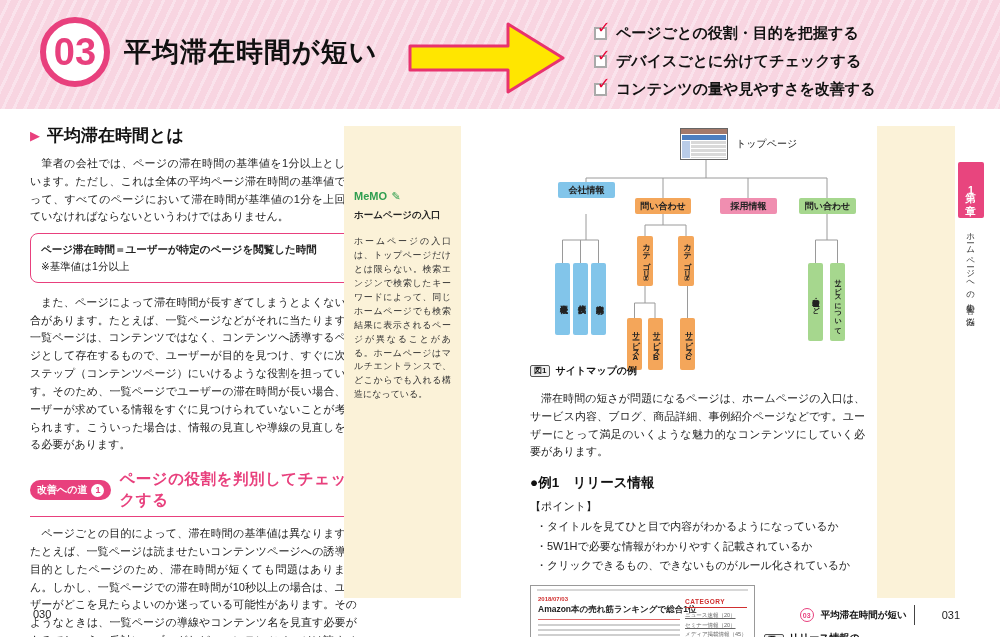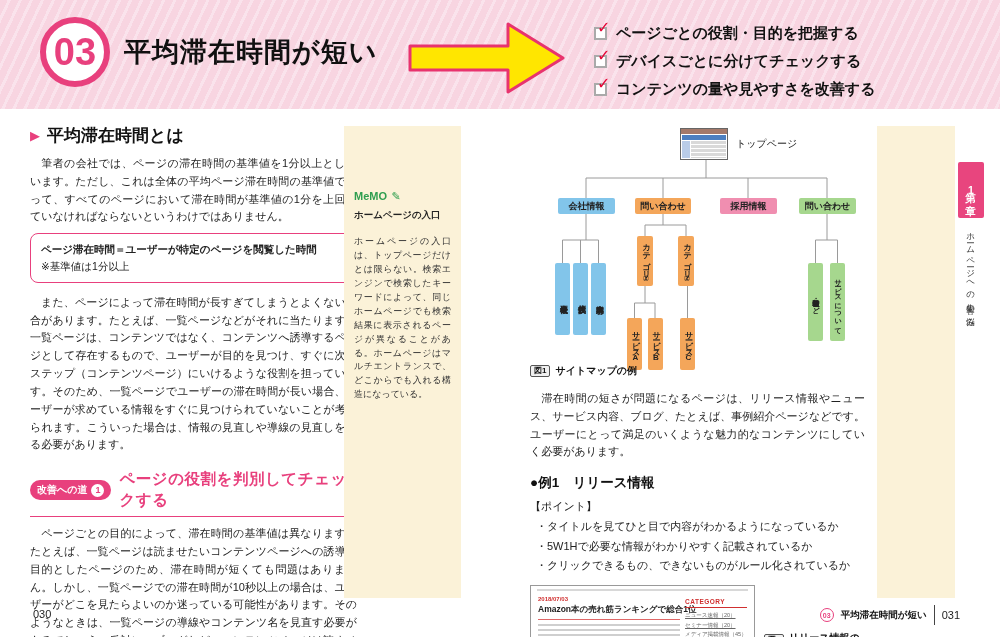--- a/index.html
+++ b/index.html
@@ -88,21 +88,21 @@
   .chtab .sub { margin-top:9px; writing-mode:vertical-rl; text-orientation:upright;
     font-size:8.5px; color:#333; letter-spacing:1.5px; }
 
   
   .footer-left { position:absolute; left:33px; top:608px; font-size:11px; color:#222; }
   .footer-right { position:absolute; right:40px; top:605px; display:flex; align-items:center; gap:7px; }
   .f-circle { width:14px; height:14px; border:1.5px solid #e8407d; border-radius:50%; color:#e8407d;
     font-size:7px; font-weight:bold; display:flex; align-items:center; justify-content:center; }
   .f-title { font-size:9.5px; font-weight:bold; color:#111; }
   .f-div { width:1px; height:20px; background:#444; }
-  .f-page { font-size:11px; color:#222; }
+  .f-page { font-size:11px; color:#222;margin-left:20px; }
 </style>
 </head>
 <body>
 
 <div class="header">
   <div class="num-circle">
     <span>03</span>
   </div>
   <div class="header-title">平均滞在時間が短い</div>
   <div class="arrow-wrap">
@@ -199,21 +199,21 @@
     <div class="browser">
       <div class="bar1"></div>
       <div class="bar2"></div>
       <div class="bcontent">
           <div class="bleft"></div>
           <div class="bright"></div>
         </div>
     </div>
     <div class="root-label">トップページ</div>
 
-    <div class="smbox c-blue" style="left:28px;  top:70px; width:57px; height:16px;">会社情報</div>
+    <div class="smbox c-blue" style="left:28px;  top:54px; width:57px; height:16px;">会社情報</div>
     <div class="smbox c-orange" style="left:105px; top:70px; width:56px; height:16px;">問い合わせ</div>
     <div class="smbox c-pink" style="left:190px; top:70px; width:57px; height:16px;">採用情報</div>
     <div class="smbox c-green" style="left:269px; top:70px; width:57px; height:16px;">問い合わせ</div>
 
     <div class="smbox v c-blue" style="left:25px; top:135px; width:15px; height:72px;">会社概要</div>
     <div class="smbox v c-blue" style="left:43px; top:135px; width:15px; height:72px;">代表挨拶</div>
     <div class="smbox v c-blue" style="left:61px; top:135px; width:15px; height:72px;">事業内容</div>
 
     <div class="smbox v c-orange" style="left:107px; top:108px; width:16px; height:50px;">カテゴリ①</div>
     <div class="smbox v c-orange" style="left:148px; top:108px; width:16px; height:50px;">カテゴリ②</div>
@@ -224,21 +224,21 @@
 
     <div class="smbox v c-green" style="left:278px; top:135px; width:15px; height:78px; font-size:7px;">会社情報・取材など</div>
     <div class="smbox v c-green" style="left:300px; top:135px; width:15px; height:78px; font-size:7px;">サービスについて</div>
 
     <div class="fig-caption">
       <span class="figbadge">図1</span>
       <span>サイトマップの例</span>
     </div>
   </div>
 
-  <p class="body">　滞在時間の短さが問題になるページは、リリース情報やニュース、サービス内容、ブログ、たとえば、事例紹介ページなどです。ユーザーにとって満足のいくような魅力的なコンテンツにしていく必要があります。</p>
+  <p class="body">　滞在時間の短さが問題になるページは、ホームページの入口は、サービス内容、ブログ、商品詳細、事例紹介ページなどです。ユーザーにとって満足のいくような魅力的なコンテンツにしていく必要があります。</p>
 
   <div class="ex-heading">●例1　リリース情報</div>
   <div class="points-label">【ポイント】</div>
   <div class="point">・タイトルを見てひと目で内容がわかるようになっているか</div>
   <div class="point">・5W1Hで必要な情報がわかりやすく記載されているか</div>
   <div class="point">・クリックできるもの、できないものがルール化されているか</div>
 
   <div class="release-row">
     <div class="release-box">
       <div class="rb-topline"></div>

